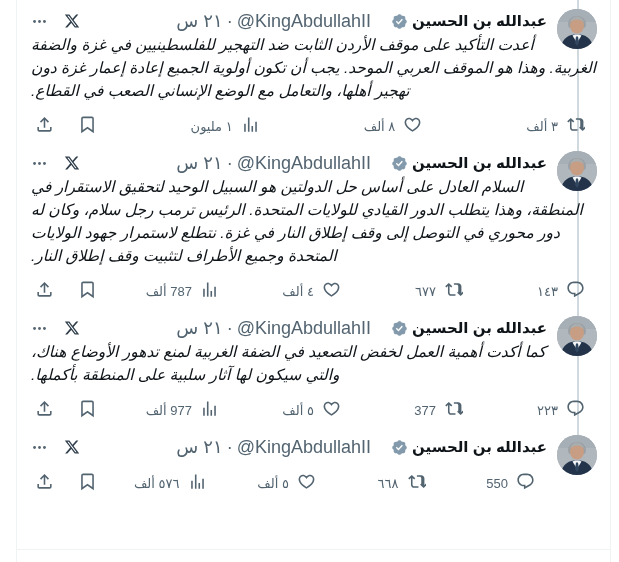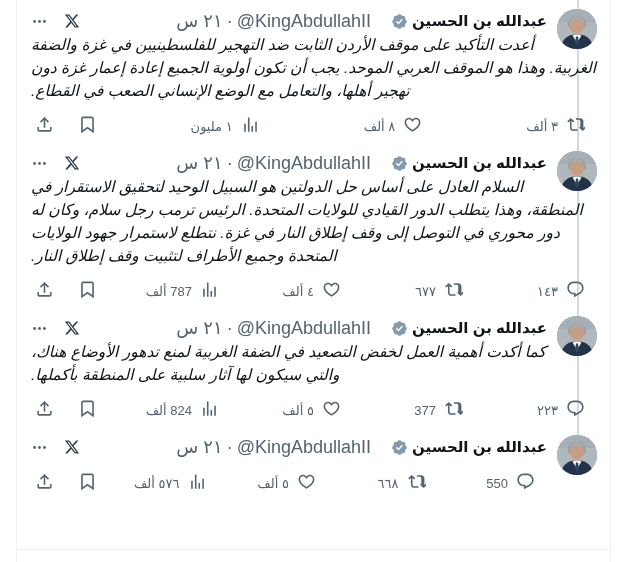--- a/index.html
+++ b/index.html
@@ -288,21 +288,21 @@
               </svg>
             </span>
           <span class="count">٥ ألف</span>
         </div>
         <div class="action">
           <span class="aicon">
               <svg>
                 <use href="#sym-views"></use>
               </svg>
             </span>
-          <span class="count">824 ألف</span>
+          <span class="count">977 ألف</span>
         </div>
         <div class="action-end">
           <span class="aicon">
               <svg>
                 <use href="#sym-bookmark"></use>
               </svg>
             </span>
           <span class="aicon">
               <svg>
                 <use href="#sym-share"></use>

